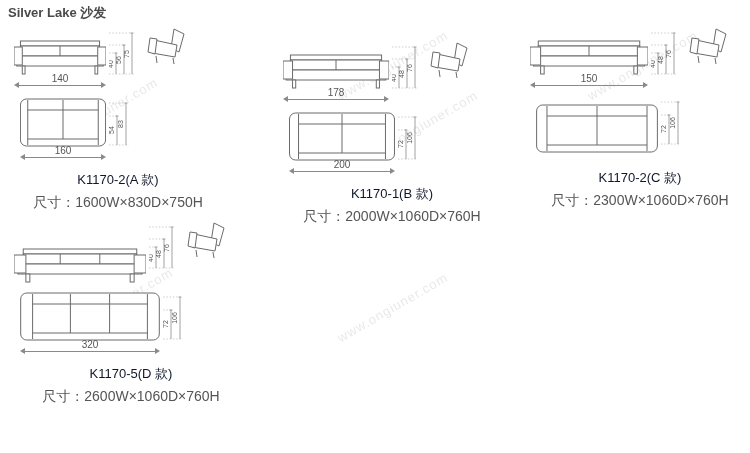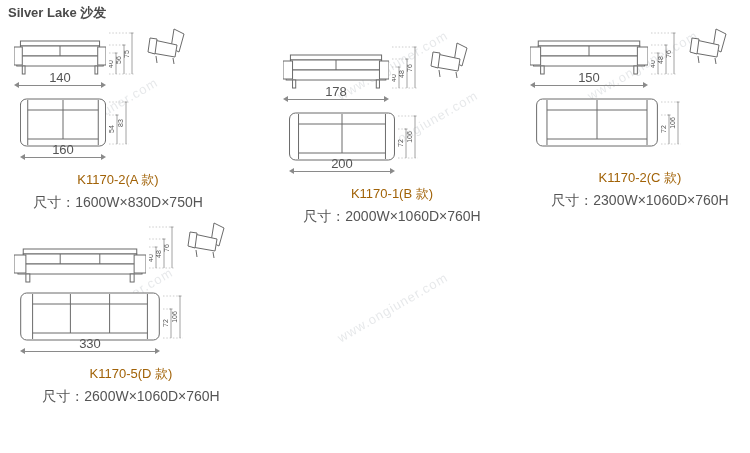--- a/index.html
+++ b/index.html
@@ -10,21 +10,21 @@
   }
   .page-title{position:absolute;left:8px;top:4px;font-size:13px;color:#4a4a4a;font-weight:bold;}
 
   .variant{position:absolute;}
   #var-a{left:14px;top:26px;width:208px;}
   #var-b{left:283px;top:40px;width:218px;}
   #var-c{left:530px;top:26px;width:220px;}
   #var-d{left:14px;top:220px;width:234px;}
 
   .draw-area{display:flex;align-items:flex-end;}
-  .plan-area{display:flex;align-items:flex-start;margin-top:8px;}
+  .plan-area{display:flex;align-items:center;margin-top:8px;}
   .front-col,.plan-col{display:inline-flex;flex-direction:column;}
   .plan-col{margin-left:6px;}
   .vdims{margin-bottom:12px;margin-left:3px;}
   .plan-vdims{margin-bottom:12px;margin-left:3px;}
   .side{margin-bottom:22px;margin-left:7px;}
 
   
   #var-a .front-svg{width:92px;}  #var-a .plan-svg{width:86px;}
   #var-b .front-svg{width:106px;} #var-b .plan-svg{width:106px;}
   #var-c .front-svg{width:118px;} #var-c .plan-svg{width:122px;}
@@ -35,23 +35,23 @@
   svg .dln{stroke:#8a8a8a;stroke-width:0.8;}
   svg .dot{stroke:#b8b8b8;stroke-width:0.7;stroke-dasharray:1.5 1.8;}
   svg .vnum{font-size:7px;fill:#555;text-anchor:middle;font-family:"Liberation Sans",sans-serif;}
 
   .hdim{position:relative;height:14px;}
   .dline{position:absolute;left:2px;right:2px;bottom:4px;height:0;border-bottom:1px solid #8a8a8a;}
   .dline::before{content:"";position:absolute;left:-2px;bottom:-3px;width:0;height:0;
     border:3px solid transparent;border-left:0;border-right:5px solid #8a8a8a;}
   .dline::after{content:"";position:absolute;right:-2px;bottom:-3px;width:0;height:0;
     border:3px solid transparent;border-right:0;border-left:5px solid #8a8a8a;}
-  .hdim .num{position:absolute;left:0;right:0;bottom:6px;text-align:center;font-size:13px;color:#555;line-height:1;}
-
-  .caption{margin-top:9px;text-align:center;font-size:13px;color:#a16207;}
+  .hdim .num{position:absolute;left:0;right:0;bottom:6px;text-align:center;font-size:10px;color:#555;line-height:1;}
+
+  .caption{margin-top:9px;text-align:center;font-size:13px;color:#0f172a;}
   .size{margin-top:5px;text-align:center;font-size:14px;color:#555;}
 
   .wm{position:absolute;color:rgba(100,110,125,0.16);font-size:13px;letter-spacing:1px;
       transform:rotate(-30deg);pointer-events:none;white-space:nowrap;}
 </style>
 </head>
 <body>
 
 <div class="page-title">Silver Lake 沙发</div>
 
@@ -318,21 +318,21 @@
         <rect class="fw" x="0.5%" y="1" width="99%" height="47" rx="6"></rect>
         <line class="ln" x1="9%" y1="2" x2="9%" y2="47"></line>
         <line class="ln" x1="91%" y1="2" x2="91%" y2="47"></line>
         <line class="ln" x1="9%" y1="12" x2="91%" y2="12"></line>
         <line class="ln" x1="9%" y1="41" x2="91%" y2="41"></line>
         <line class="ln" x1="36%" y1="2" x2="36%" y2="41"></line>
         <line class="ln" x1="64%" y1="2" x2="64%" y2="41"></line>
       </svg>
       <div class="hdim">
         <i class="dline"></i>
-        <span class="num">330</span>
+        <span class="num">320</span>
       </div>
     </div>
     <svg class="plan-vdims" width="26" height="50">
       <line class="dot" x1="0" y1="46" x2="20" y2="46"></line>
       <line class="dot" x1="0" y1="17" x2="8" y2="17"></line>
       <line class="dot" x1="0" y1="4" x2="17" y2="4"></line>
       <line class="dln" x1="8" y1="46" x2="8" y2="17"></line>
       <line class="dln" x1="17" y1="46" x2="17" y2="4"></line>
       <line class="dln" x1="6.5" y1="17" x2="9.5" y2="17"></line>
       <line class="dln" x1="15.5" y1="4" x2="18.5" y2="4"></line>

